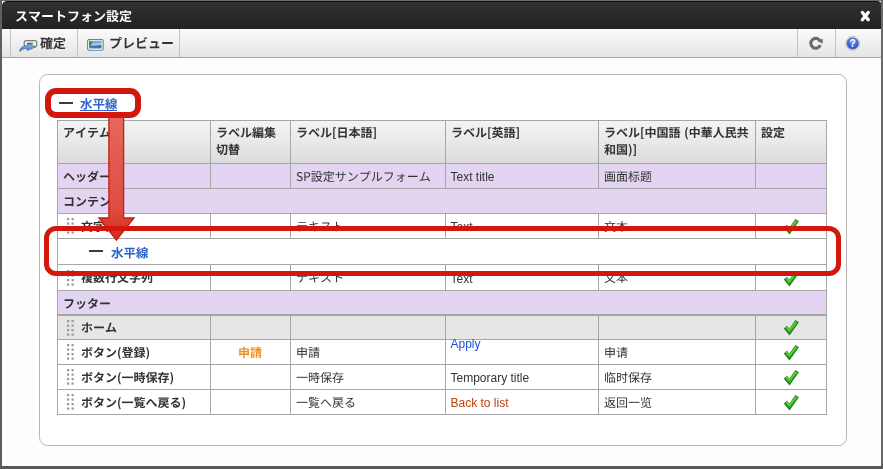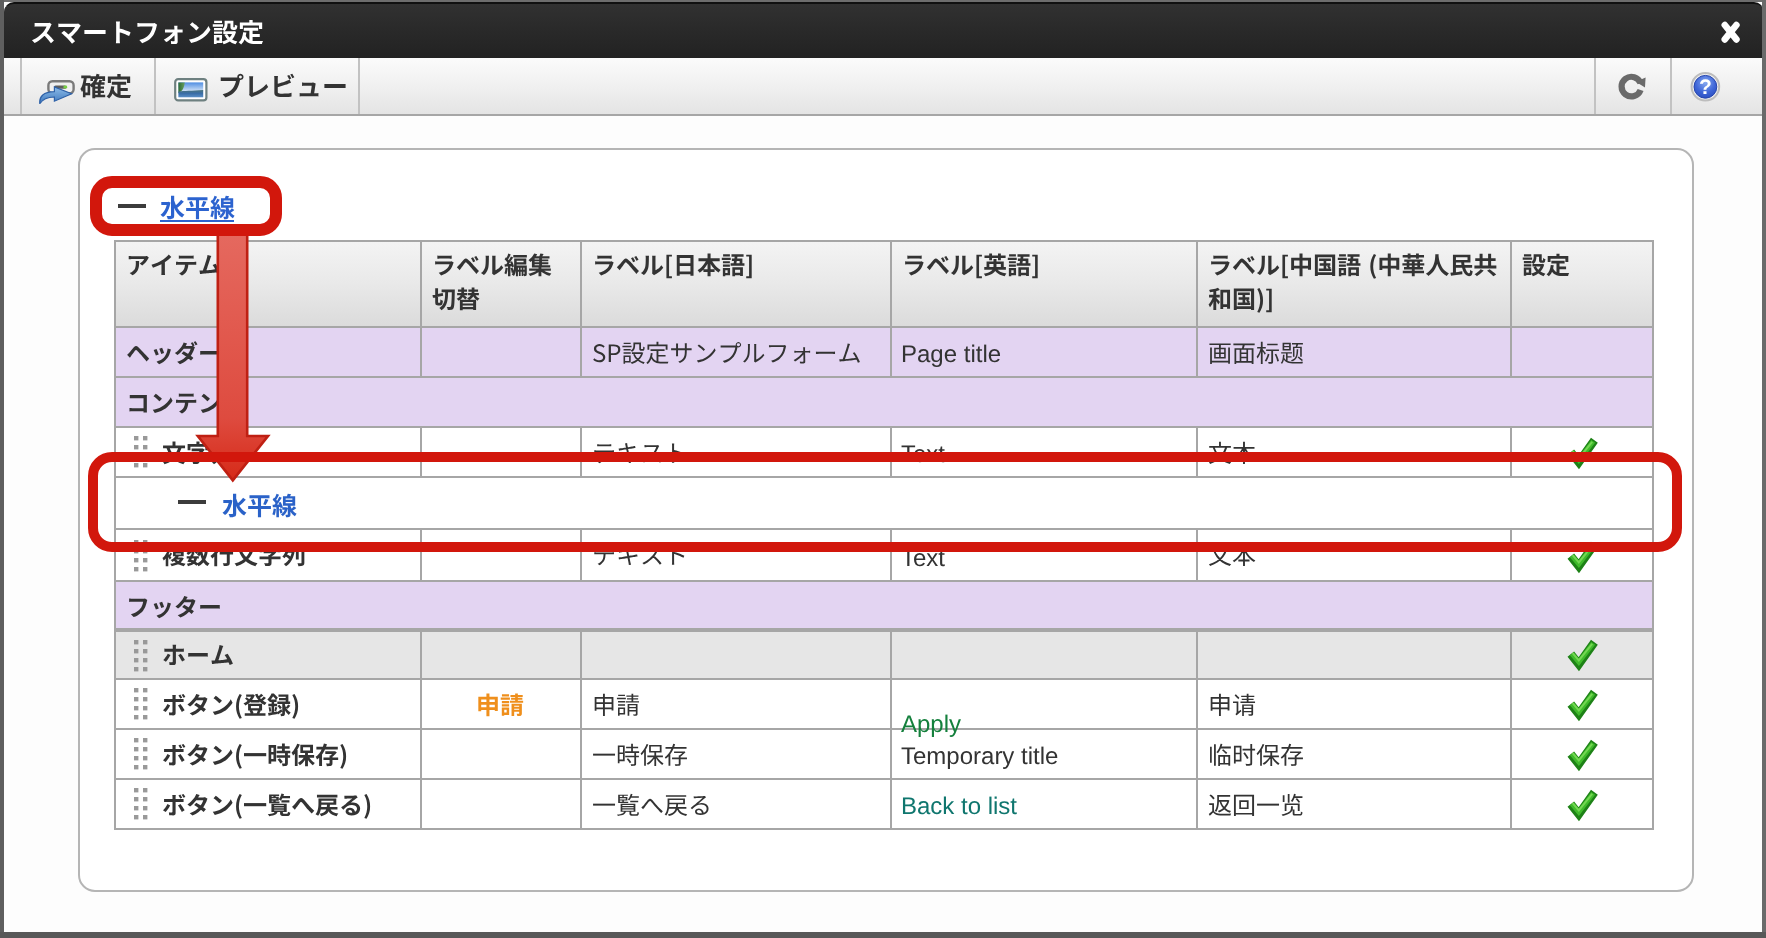--- a/index.html
+++ b/index.html
@@ -235,21 +235,21 @@
       <use href="#g47" x="3229"></use>
       <use href="#g48" x="4229"></use>
       <use href="#g49" x="5229"></use>
       <use href="#g50" x="6229"></use>
       <use href="#g51" x="7229"></use>
       <use href="#g52" x="8229"></use>
       <use href="#g53" x="9229"></use>
       <use href="#g54" x="10229"></use>
     </g>
   </svg>
-<div class="lat" style="left:450.5px;top:170.0px;font:12px 'Liberation Sans';color:#333">Page title</div>
+<div class="lat" style="left:450.5px;top:170.0px;font:12px 'Liberation Sans';color:#333">Text title</div>
 <svg style="position:absolute;left:603.5px;top:167.7px;overflow:visible" width="50" height="18">
     <g fill="#333333" transform="translate(0,13.0) scale(0.012000,-0.012000)">
       <use href="#g55" x="0"></use>
       <use href="#g56" x="1000"></use>
       <use href="#g57" x="2000"></use>
       <use href="#g58" x="3000"></use>
     </g>
   </svg>
 <svg style="position:absolute;left:63px;top:192.8px;overflow:visible" width="62" height="18">
     <g fill="#333333" transform="translate(0,13.0) scale(0.012000,-0.012000)">
@@ -401,21 +401,21 @@
       <use href="#g81" x="0"></use>
       <use href="#g82" x="1000"></use>
     </g>
   </svg>
 <svg style="position:absolute;left:295.5px;top:344.0px;overflow:visible" width="26" height="18">
     <g fill="#333333" transform="translate(0,13.0) scale(0.012000,-0.012000)">
       <use href="#g83" x="0"></use>
       <use href="#g84" x="1000"></use>
     </g>
   </svg>
-<div class="lat" style="left:450.5px;top:355px;font:12px 'Liberation Sans';color:#15803d">Apply</div>
+<div class="lat" style="left:450.5px;top:337px;font:12px 'Liberation Sans';color:#1d4ed8">Apply</div>
 <svg style="position:absolute;left:603.5px;top:344.0px;overflow:visible" width="26" height="18">
     <g fill="#333333" transform="translate(0,13.0) scale(0.012000,-0.012000)">
       <use href="#g83" x="0"></use>
       <use href="#g85" x="1000"></use>
     </g>
   </svg>
 <svg class="abs" style="left:782.5px;top:344.15px" width="18" height="17">
 <path d="M2.4,8.1 L6.4,13.1 L14.2,2.1" fill="none" stroke="#1e8217" stroke-width="4.2" stroke-linejoin="miter"></path>
 <path d="M2.9,7.9 L6.4,12.1 L13.6,2.7" fill="none" stroke="#3fbb2b" stroke-width="2.4"></path>
 <path d="M3.3,7.6 L6.4,11.2 L13.1,2.9" fill="none" stroke="#74d653" stroke-width="1"></path>
@@ -491,21 +491,21 @@
   </svg>
 <svg style="position:absolute;left:295.5px;top:393.8px;overflow:visible" width="62" height="18">
     <g fill="#333333" transform="translate(0,13.0) scale(0.012000,-0.012000)">
       <use href="#g90" x="0"></use>
       <use href="#g100" x="1000"></use>
       <use href="#g101" x="2000"></use>
       <use href="#g102" x="3000"></use>
       <use href="#g103" x="4000"></use>
     </g>
   </svg>
-<div class="lat" style="left:450.5px;top:396.1px;font:12px 'Liberation Sans';color:#0f766e">Back to list</div>
+<div class="lat" style="left:450.5px;top:396.1px;font:12px 'Liberation Sans';color:#c2410c">Back to list</div>
 <svg style="position:absolute;left:603.5px;top:393.8px;overflow:visible" width="50" height="18">
     <g fill="#333333" transform="translate(0,13.0) scale(0.012000,-0.012000)">
       <use href="#g104" x="0"></use>
       <use href="#g105" x="1000"></use>
       <use href="#g90" x="2000"></use>
       <use href="#g106" x="3000"></use>
     </g>
   </svg>
 <svg class="abs" style="left:782.5px;top:393.95px" width="18" height="17">
 <path d="M2.4,8.1 L6.4,13.1 L14.2,2.1" fill="none" stroke="#1e8217" stroke-width="4.2" stroke-linejoin="miter"></path>

